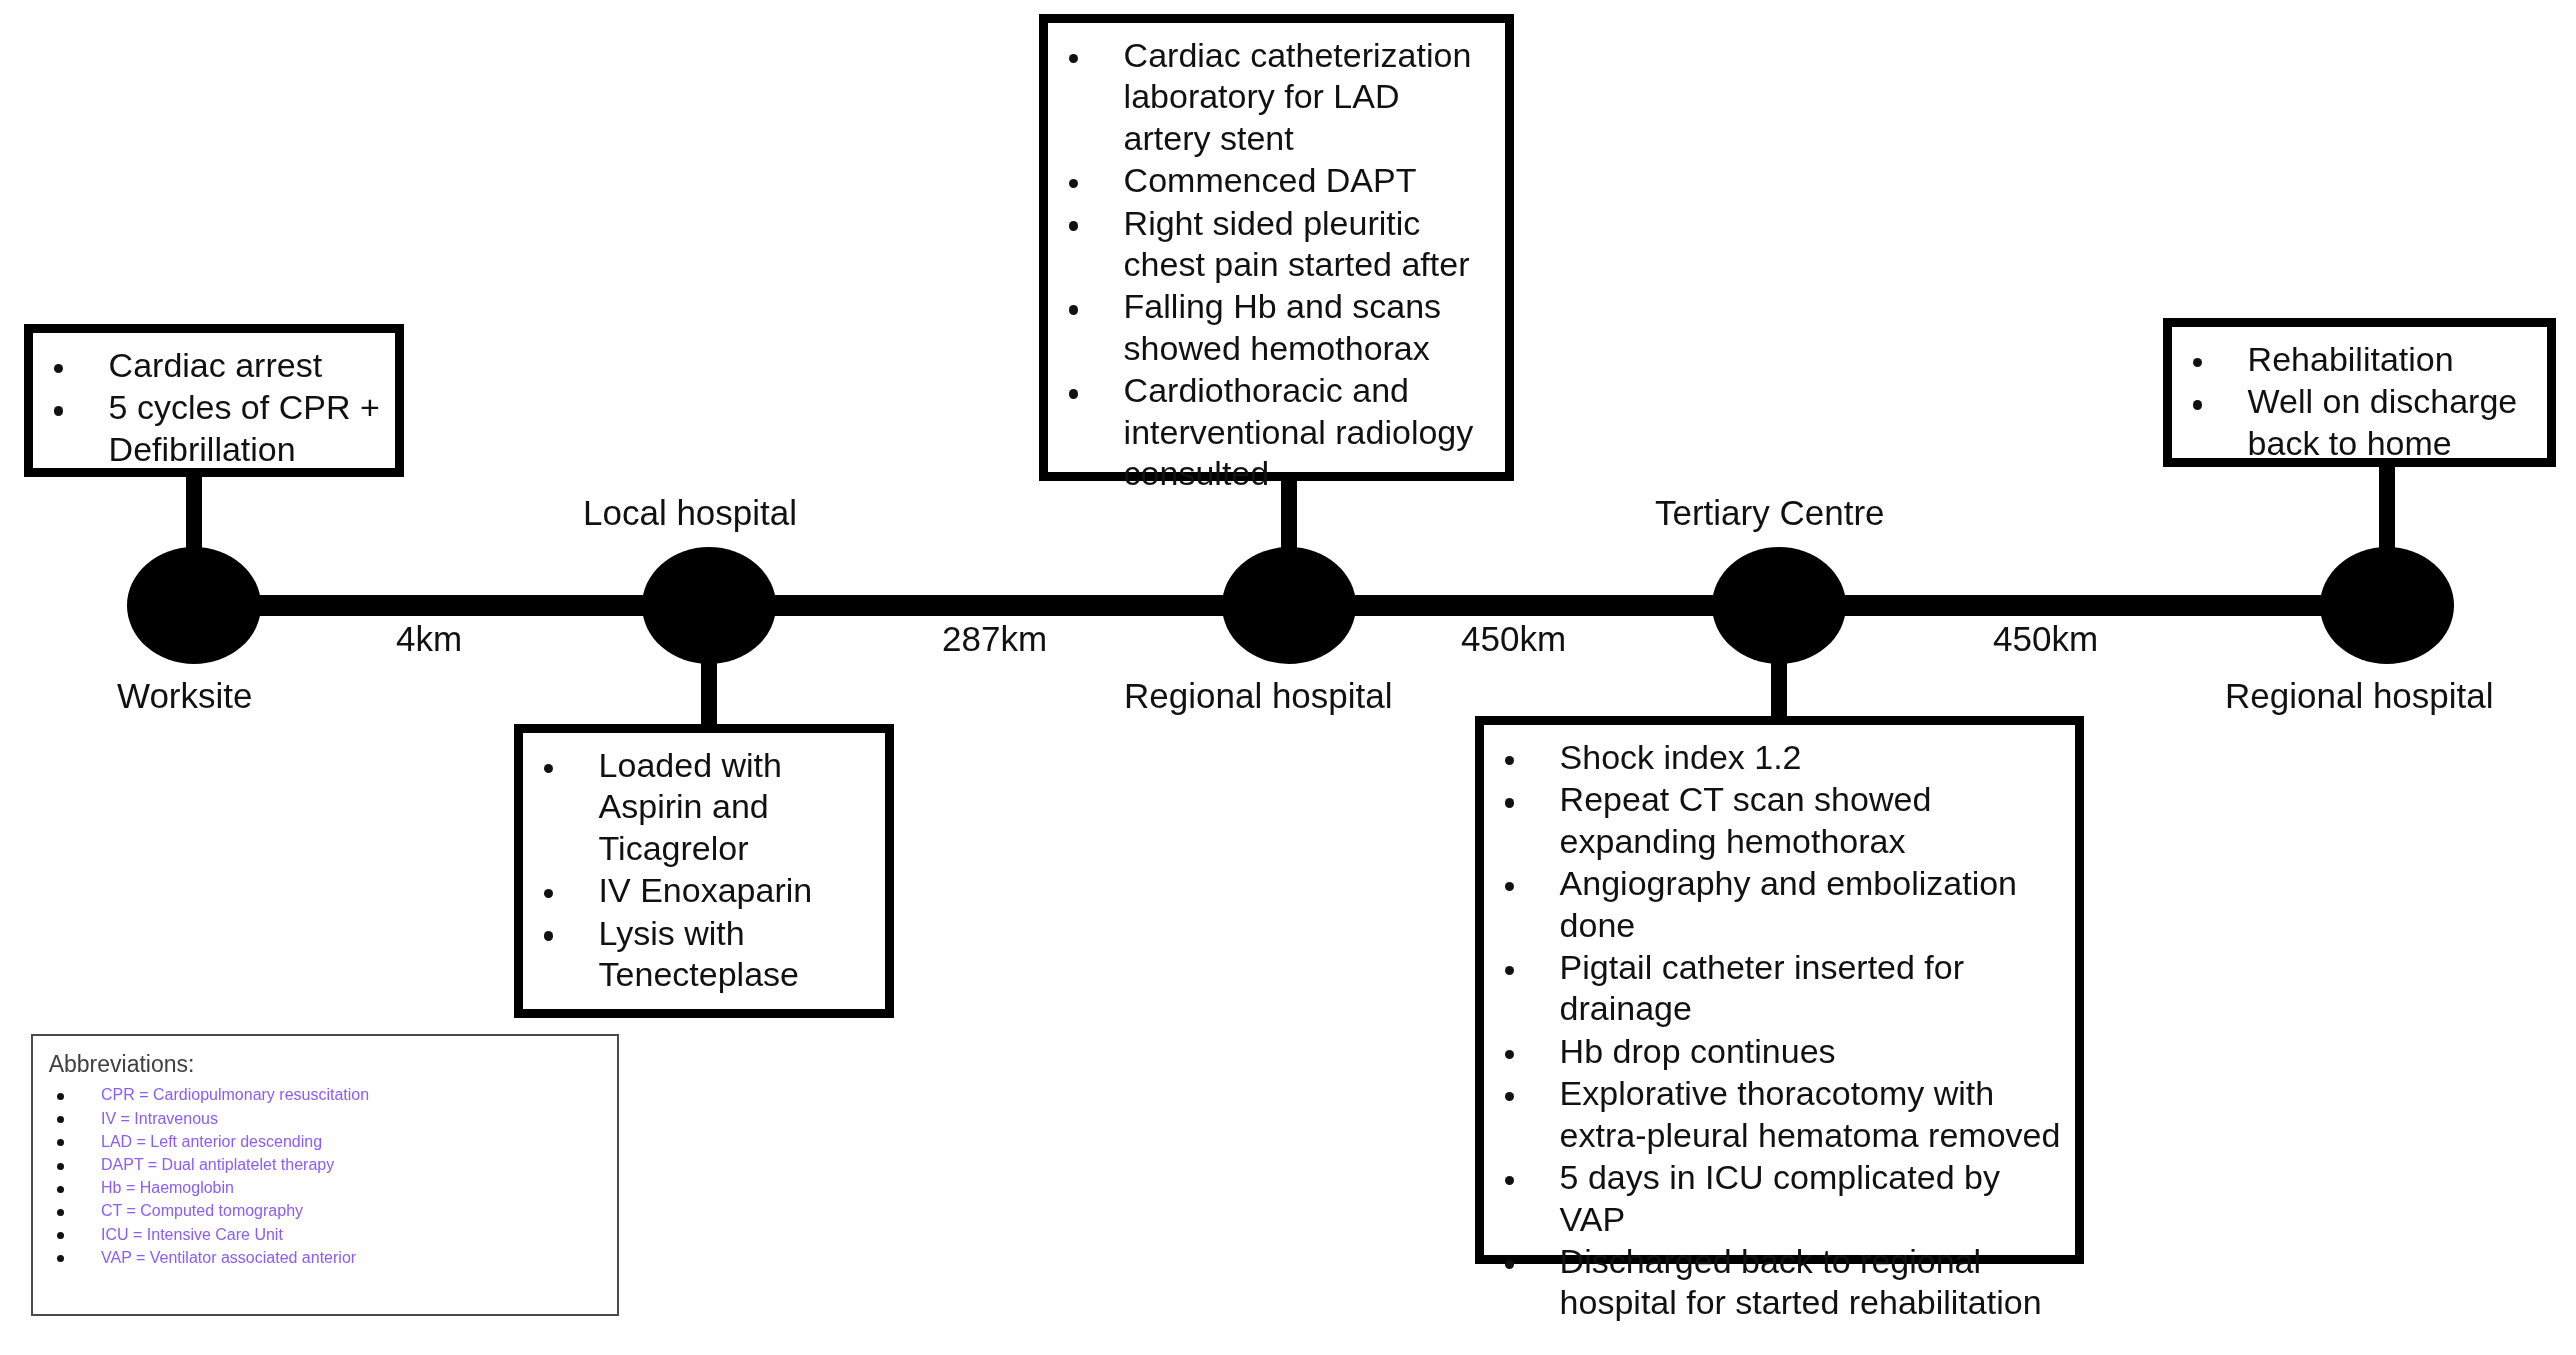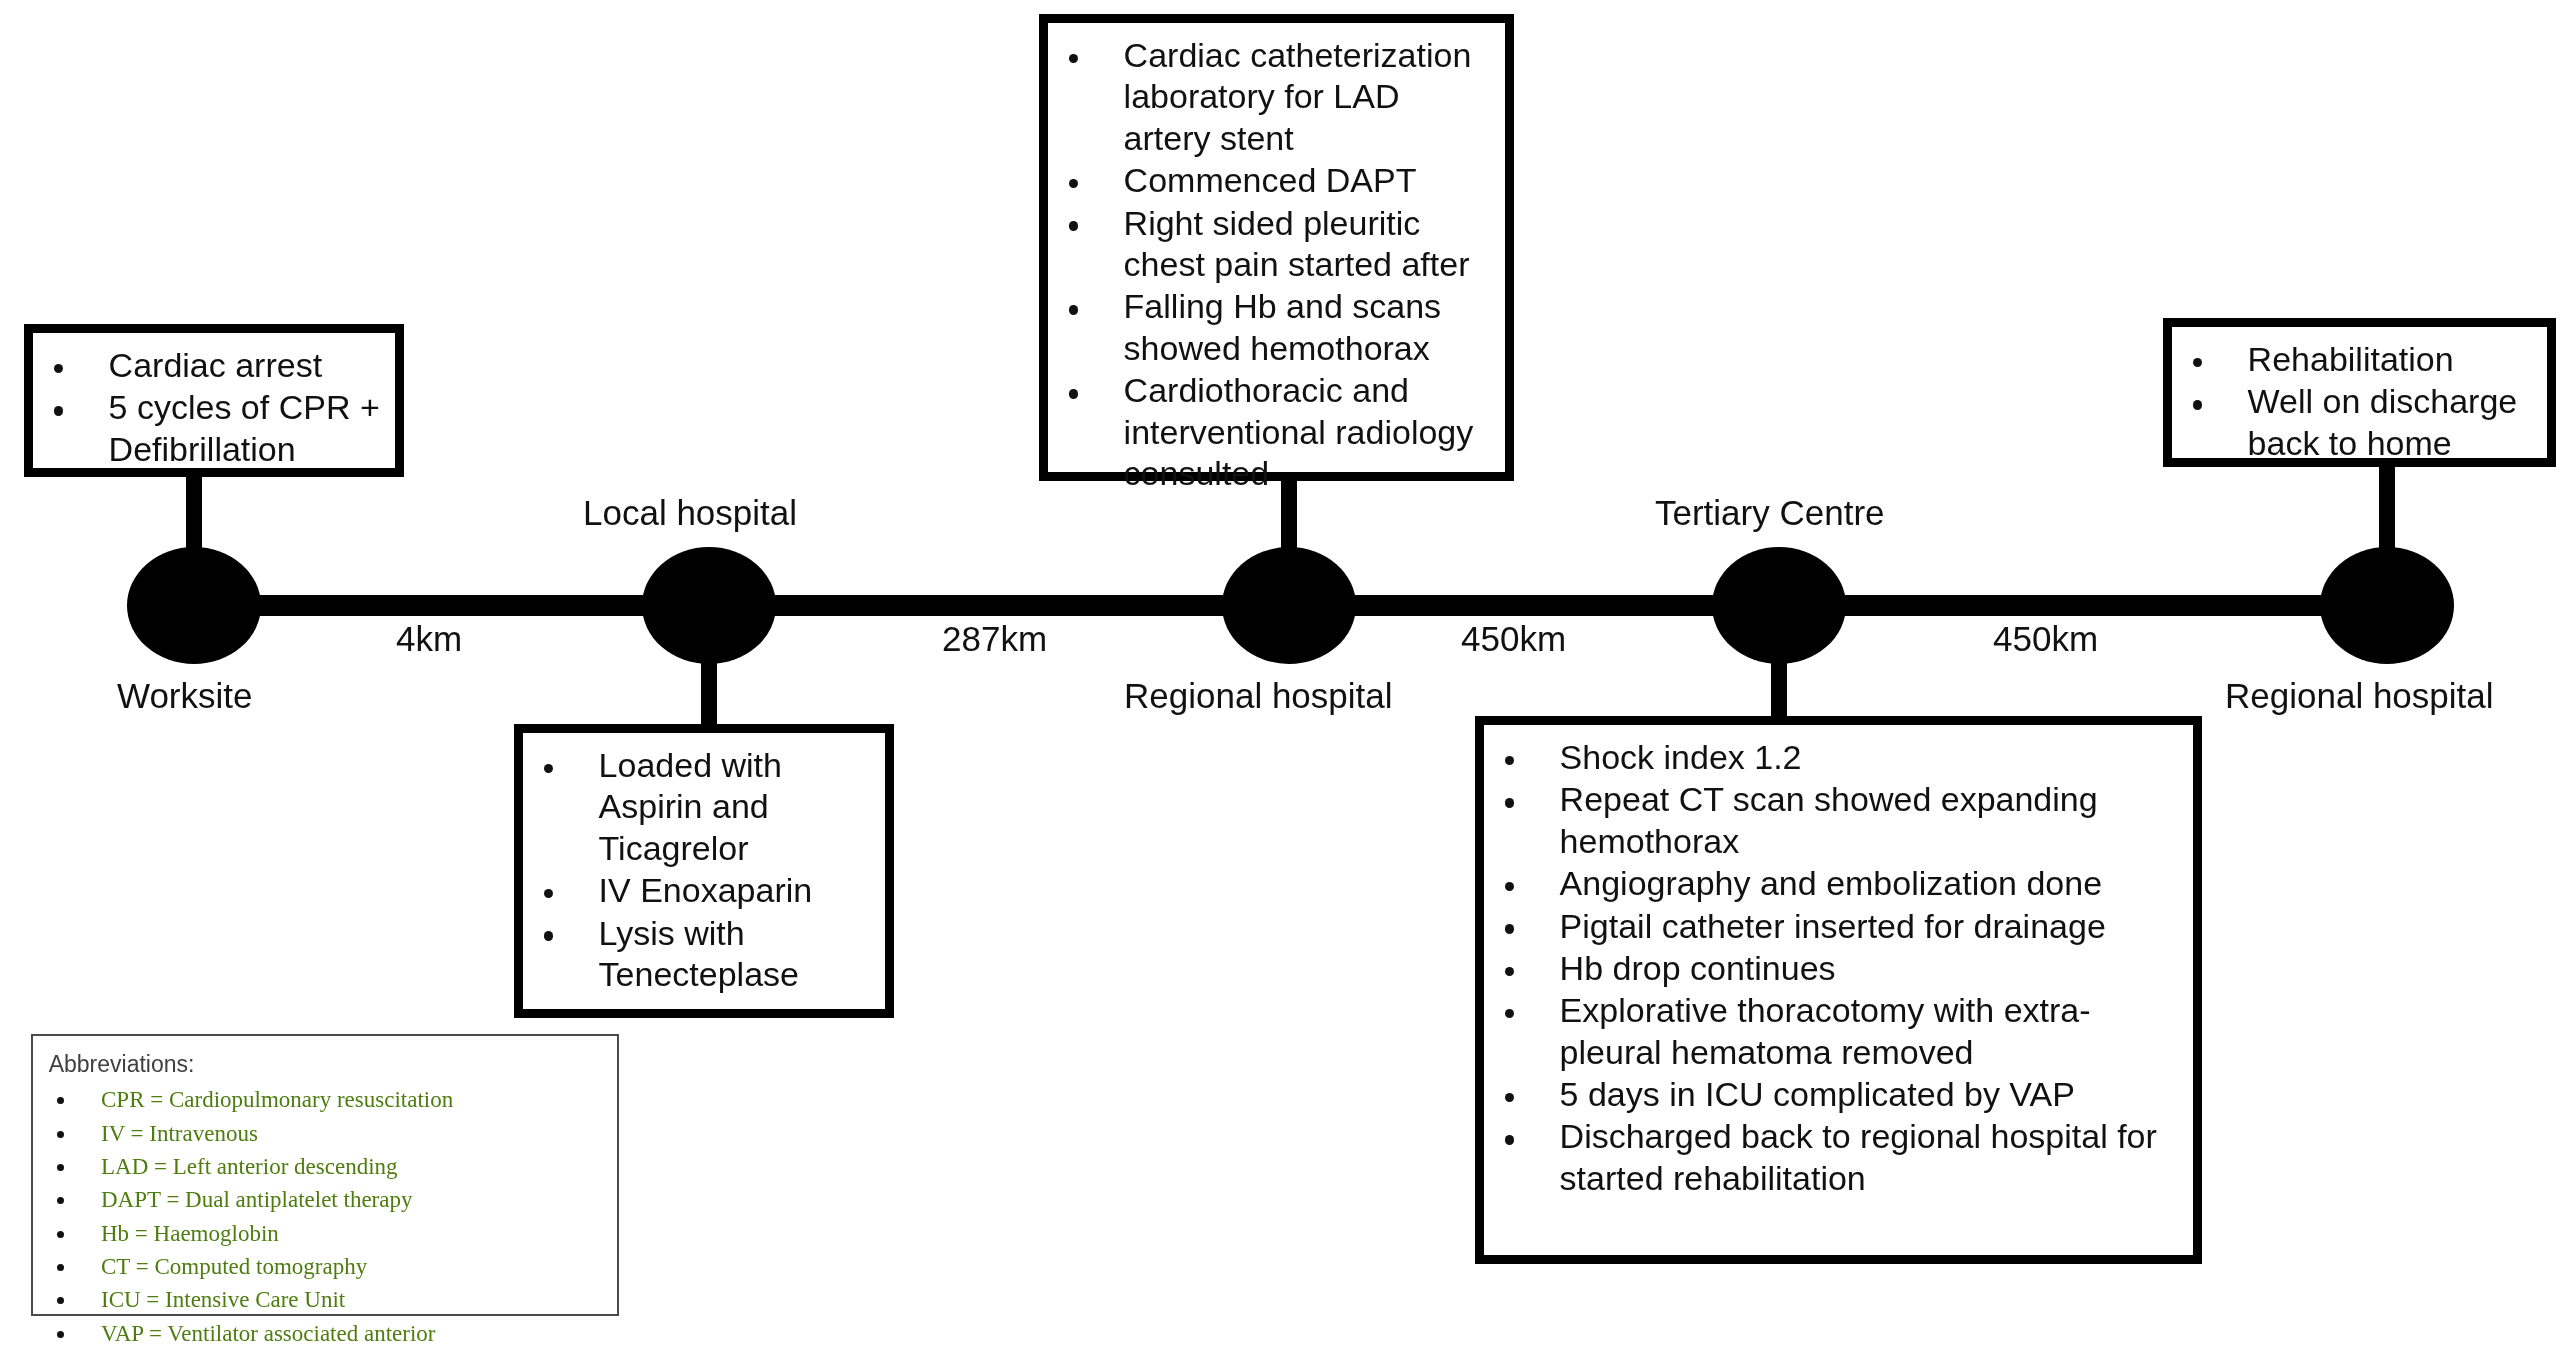--- a/index.html
+++ b/index.html
@@ -91,25 +91,24 @@
     margin:0 0 3.5px 1.7px;
     color:#404040;
   }
   #abbrev-box ul{
     margin:0;
     padding:0;
     list-style:none;
   }
   #abbrev-box li{
     position:relative;
-    font-size:23px;
+    font-size:16px;
     line-height:1.45;
     padding-left:54px;
-    color:#4d7c0f;
-    font-family:Liberation Serif, serif;
+    color:#8b5cf6;
   }
   #abbrev-box li::before{
     content:"";
     position:absolute;
     left:10.4px;
     top:0.6em;
     width:7px;
     height:7px;
     background:#111111;
     border-radius:50%;
@@ -163,21 +162,21 @@
   <div class="callout" style="left:1039px; top:14px; width:475px; height:467px;">
     <ul>
       <li>Cardiac catheterization laboratory for LAD artery stent</li>
       <li>Commenced DAPT</li>
       <li>Right sided pleuritic chest pain started after</li>
       <li>Falling Hb and scans showed hemothorax</li>
       <li>Cardiothoracic and interventional radiology consulted</li>
     </ul>
   </div>
 
-  <div class="callout" style="left:1475px; top:716px; width:727px; height:548px;">
+  <div class="callout" style="left:1475px; top:716px; width:609px; height:548px;">
     <ul>
       <li>Shock index 1.2</li>
       <li>Repeat CT scan showed expanding hemothorax</li>
       <li>Angiography and  embolization done</li>
       <li>Pigtail catheter inserted for drainage</li>
       <li>Hb drop continues</li>
       <li>Explorative thoracotomy with extra-pleural hematoma removed</li>
       <li>5 days in ICU complicated by VAP</li>
       <li>Discharged back to regional hospital for started rehabilitation</li>
     </ul>

